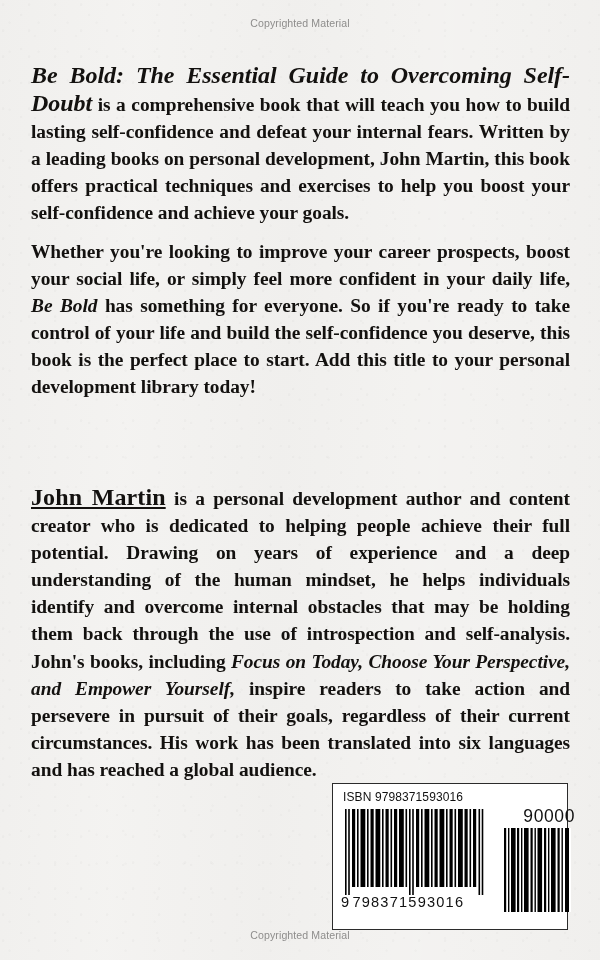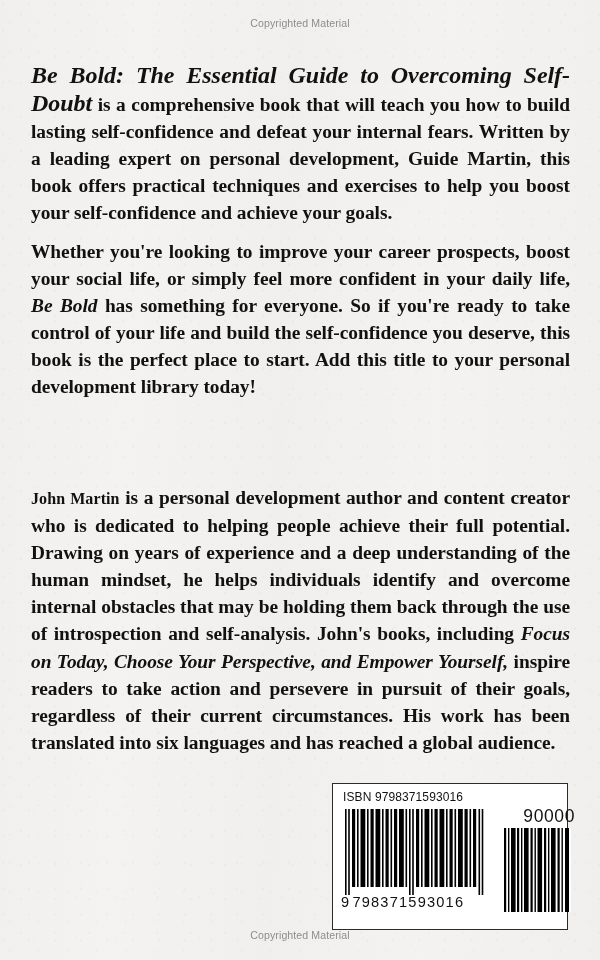--- a/index.html
+++ b/index.html
@@ -67,23 +67,24 @@
     font-style: italic;
     font-weight: 700;
     font-size: 24px;
   }
   .work-italic {
     font-style: italic;
     font-weight: 700;
     margin-top: 31px;
   }
   .author-lead {
-    font-size: 16px;
+    font-size: 24px;
     font-weight: 700;
     letter-spacing: 0.1px;
+    text-decoration: underline;
   }
 
   #blurb-1 { top: 62px; }
   #blurb-2 { top: 238px; }
   #bio     { top: 484px; }
 
   
   #barcode-box {
     position: absolute;
     left: 332px;
@@ -153,21 +154,21 @@
 </style>
 </head>
 <body>
 
 <div id="page">
 
   <div class="copy-band" id="copy-top">Copyrighted Material</div>
 
   <div class="column" id="blurb-1">
     <p class="body">
-      <span class="title-italic">Be Bold: The Essential Guide to Overcoming Self-Doubt</span><span> is a comprehensive book that will teach you how to build lasting self-confidence and defeat your internal fears. Written by a leading expert on personal development, Guide Martin, this book offers practical techniques and exercises to help you boost your self-confidence and achieve your goals.</span>
+      <span class="title-italic">Be Bold: The Essential Guide to Overcoming Self-Doubt</span><span> is a comprehensive book that will teach you how to build lasting self-confidence and defeat your internal fears. Written by a leading books on personal development, John Martin, this book offers practical techniques and exercises to help you boost your self-confidence and achieve your goals.</span>
     </p>
   </div>
 
   <div class="column" id="blurb-2">
     <p class="body">
       <span>Whether you're looking to improve your career prospects, boost your social life, or simply feel more confident in your daily life, </span><span class="work-italic">Be Bold</span><span> has something for everyone. So if you're ready to take control of your life and build the self-confidence you deserve, this book is the perfect place to start. Add this title to your personal development library today!</span>
     </p>
   </div>
 
   <div class="column" id="bio">

